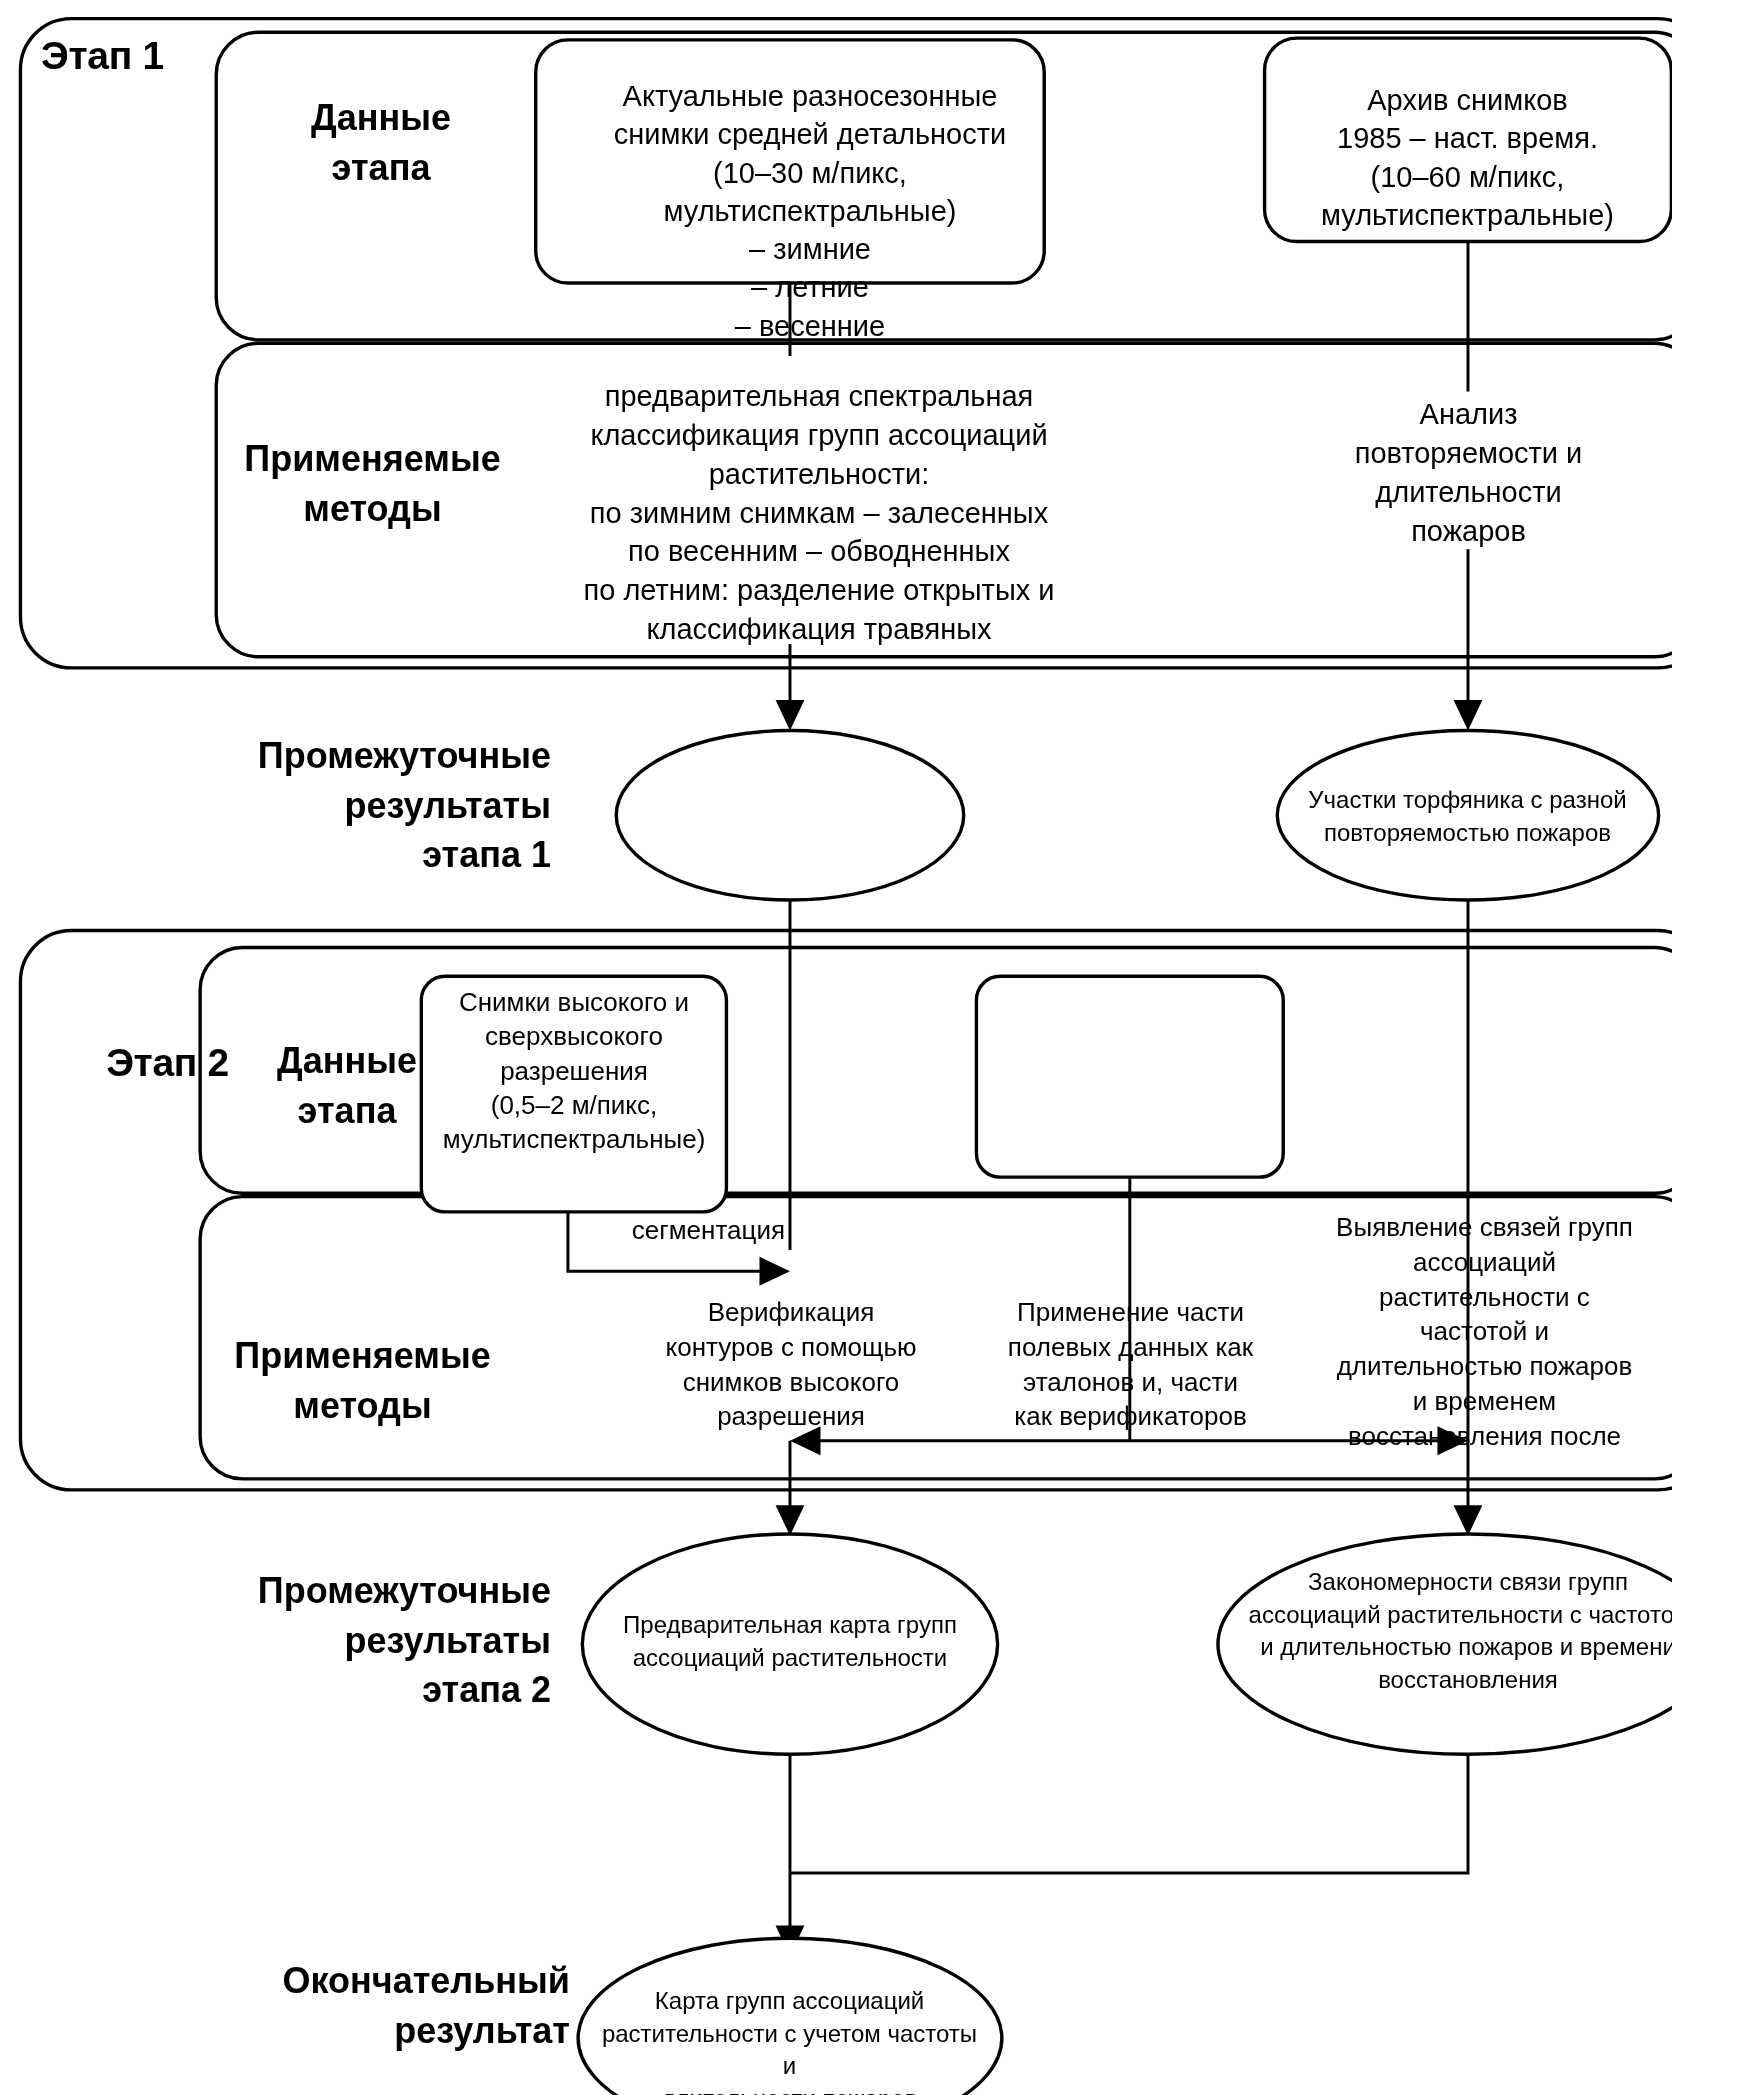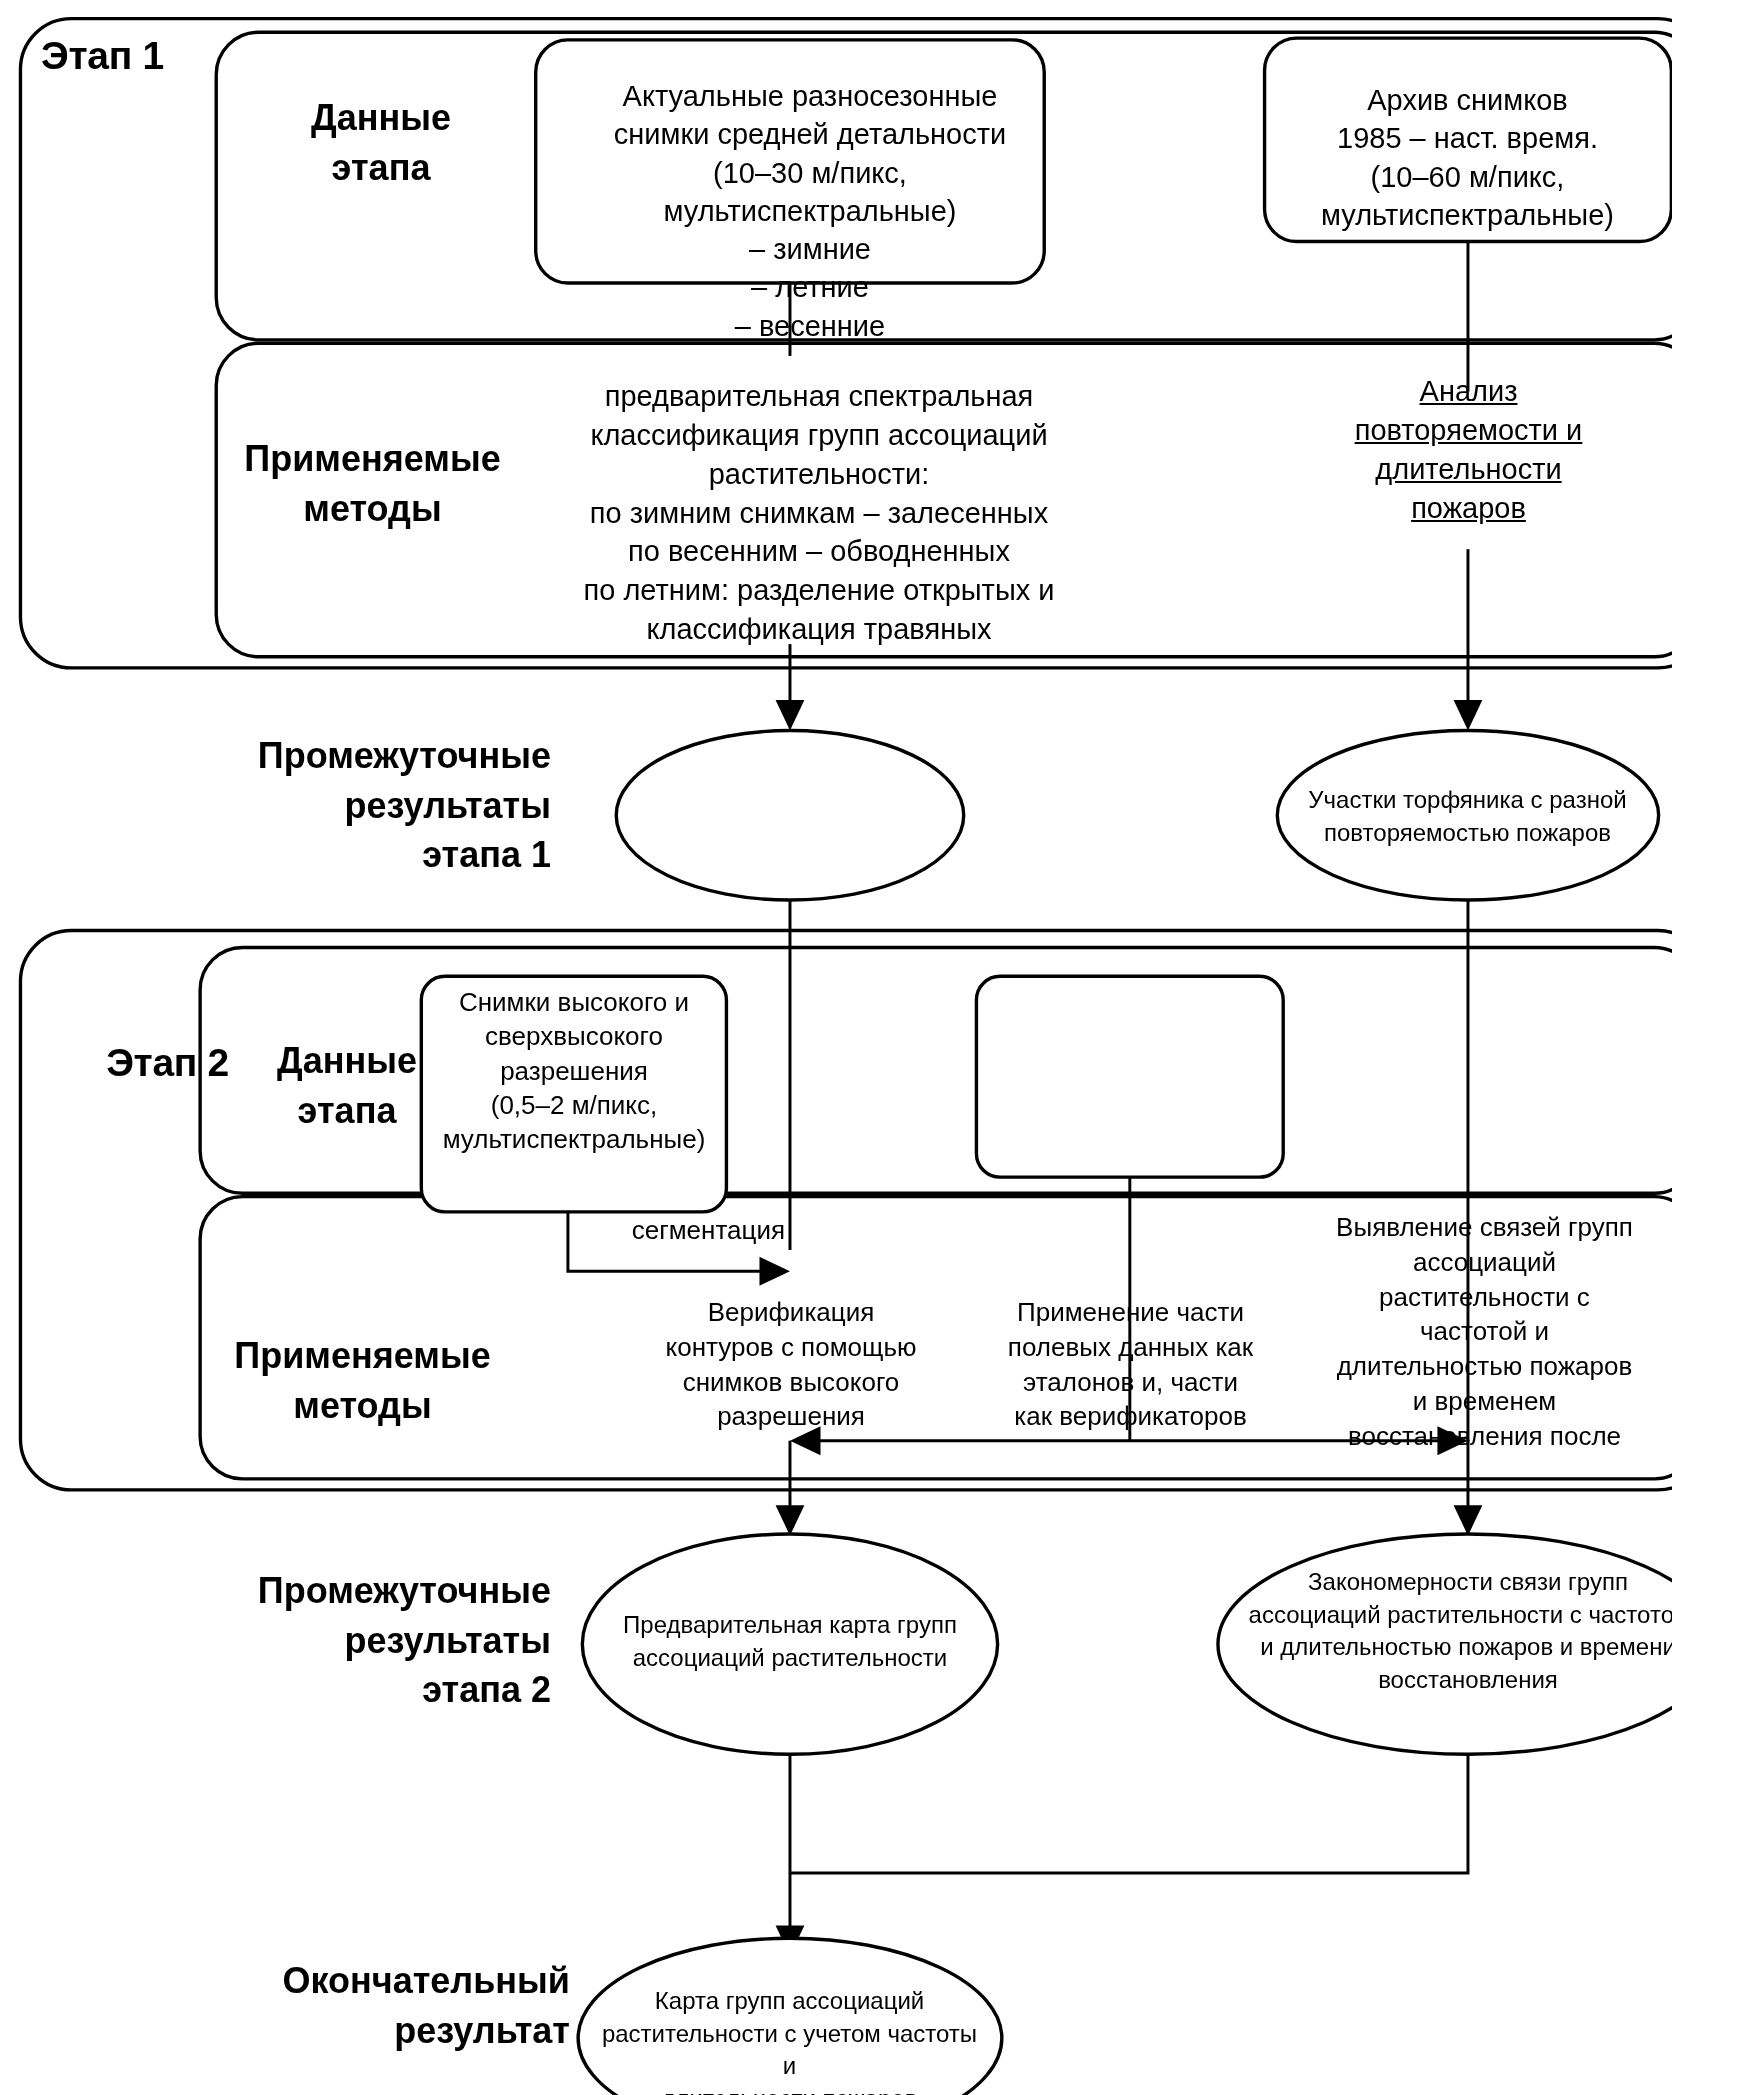--- a/index.html
+++ b/index.html
@@ -172,21 +172,21 @@
 мультиспектральные)</div>
 
   <div class="tx methodtext" style="left:536px; top:377px; width:566px;">предварительная спектральная
 классификация групп ассоциаций
 растительности:
 по зимним снимкам – залесенных
 по весенним – обводненных
 по летним: разделение открытых и
 классификация травяных</div>
 
-  <div class="tx methodtext" style="left:1309px; top:372px; width:319px;text-decoration:underline;">Анализ
+  <div class="tx methodtext" style="left:1309px; top:395px; width:319px;">Анализ
 повторяемости и
 длительности
 пожаров</div>
 
   <div class="tx side-label" style="left:195px; top:731px; width:356px;">Промежуточные
 результаты
 этапа 1</div>
 
 
   <div class="tx elltext" style="left:1281px; top:784px; width:373px;">Участки торфяника с разной

